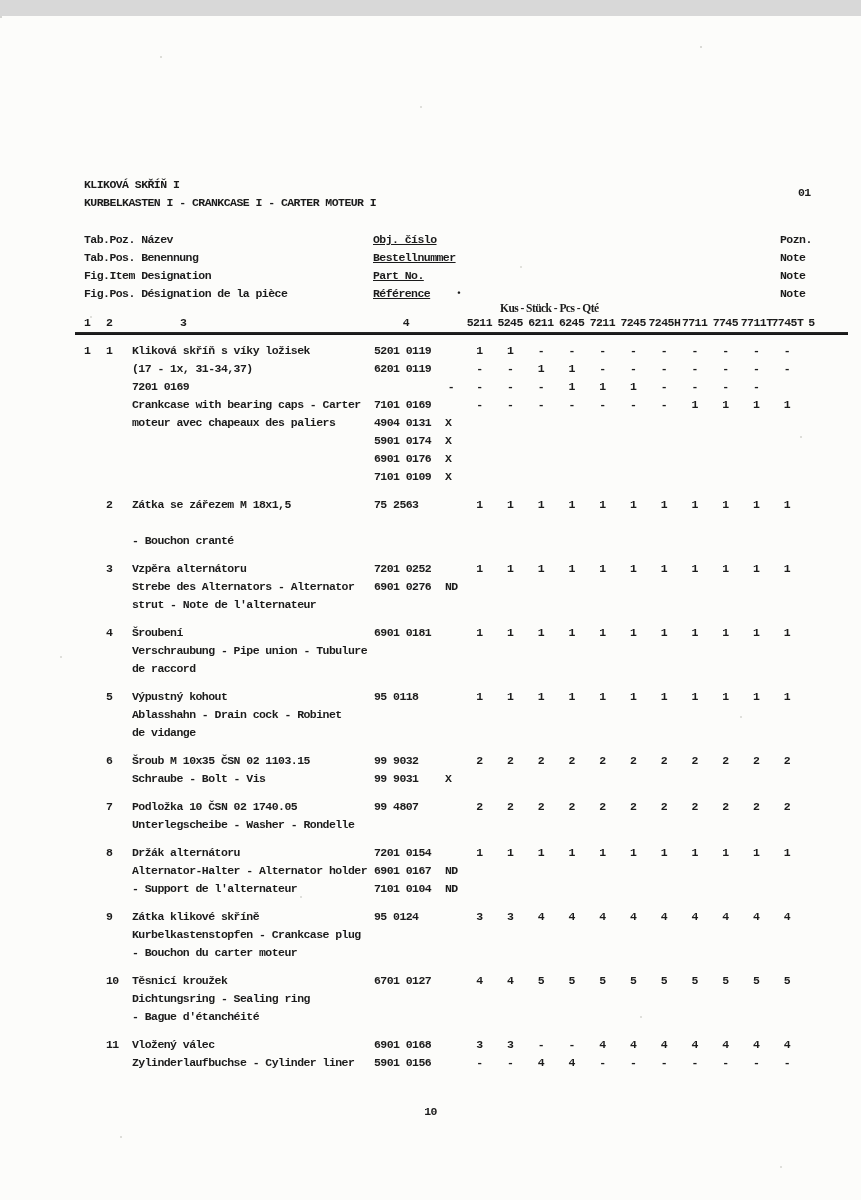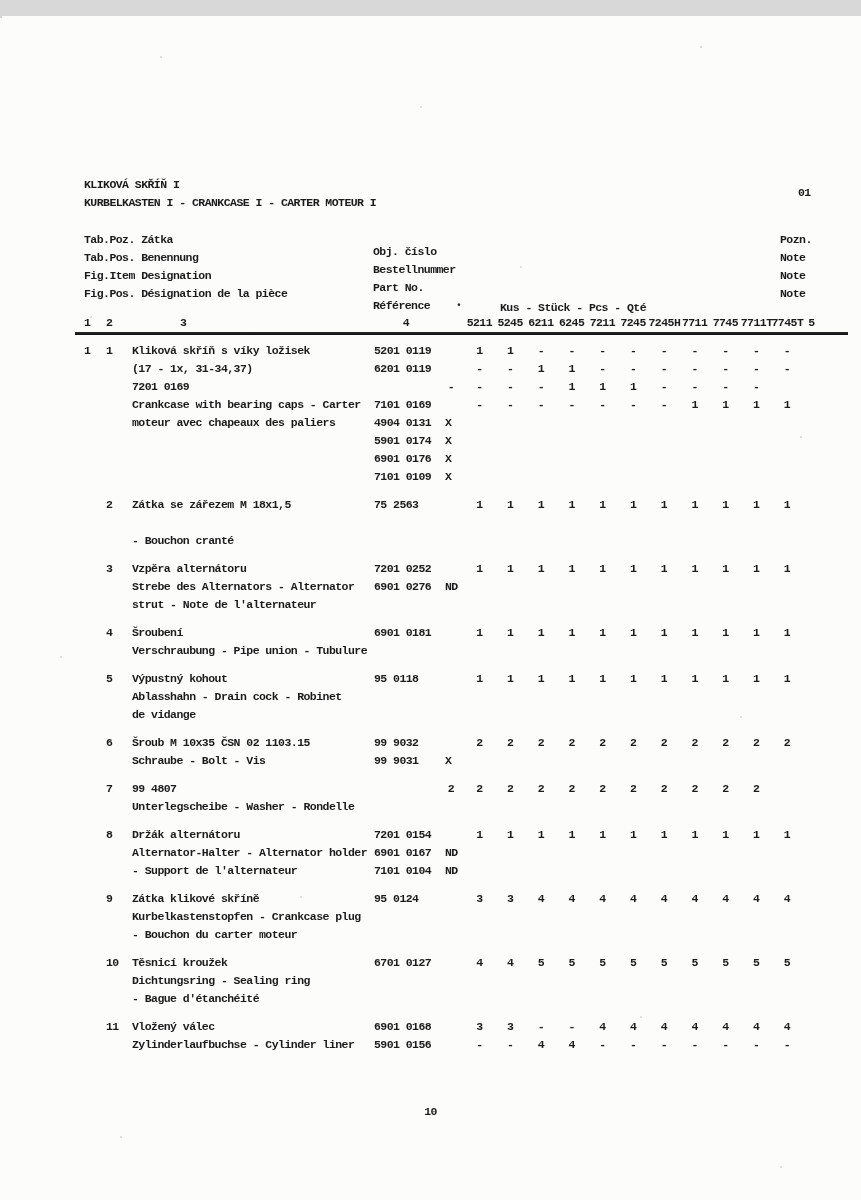--- a/index.html
+++ b/index.html
@@ -17,25 +17,25 @@
     box-shadow: 160px 40px #d3d3cd, 420px 90px #d6d6d0, 700px 30px #cfcfca,
       90px 300px #d6d6d0, 520px 250px #d8d8d2, 800px 420px #d3d3ce,
       60px 640px #d6d6d0, 740px 700px #d6d6d0, 300px 880px #d4d4cf,
       640px 1000px #d6d6d0, 120px 1120px #d3d3ce, 780px 1150px #d6d6d0; }
 
   .title-block { position:absolute; left:84px; top:160px; }
   .page-code { position:absolute; left:798px; top:168px; }
 
   .head { position:absolute; left:84px; top:215px; width:764px; }
   .hrow { position:relative; height:18px; }
-  .h-mid { position:absolute; left:289px; top:12px; }
+  .h-mid { position:absolute; left:289px; top:0;text-decoration:underline; }
   .h-right { position:absolute; left:696px; top:0; }
   .ref-dot { display:inline-block; margin-left:26px; font-size:9px; vertical-align:1px; }
 
-  .qty-title { position:absolute; left:500px; top:283px; }
+  .qty-title { position:absolute; left:500px; top:283px;font-family:Liberation Serif, serif; }
 
   .grid-line { display:grid;
     grid-template-columns:22px 26px 242px 64px 26px repeat(11,30.75px) 1fr;
     height:18px; }
   .c-desc { white-space:nowrap; }
   .c-qty { text-align:center; white-space:nowrap; }
   .c-flag { padding-left:7px; }
   .c-note { padding-left:6px; }
   .colnums { position:absolute; left:84px; top:298px; width:764px; }
   .colnums .c-desc { padding-left:48px; }
@@ -56,21 +56,21 @@
   <div class="speck"></div>
 
   <div class="title-block">
     <div>KLIKOVÁ SKŘÍŇ I</div>
     <div>KURBELKASTEN I - CRANKCASE I - CARTER MOTEUR I</div>
   </div>
   <div class="page-code">01</div>
 
   <div class="head">
     <div class="hrow">
-      <span>Tab.Poz. Zátka</span>
+      <span>Tab.Poz. Název</span>
       <span class="h-mid">Obj. číslo</span>
       <span class="h-right">Pozn.</span>
     </div>
     <div class="hrow">
       <span>Tab.Pos. Benennung</span>
       <span class="h-mid">Bestellnummer</span>
       <span class="h-right">Note</span>
     </div>
     <div class="hrow">
       <span>Fig.Item Designation</span>
@@ -411,20 +411,39 @@
           <div class="c-qty"></div>
           <div class="c-qty"></div>
           <div class="c-qty"></div>
           <div class="c-qty"></div>
           <div class="c-qty"></div>
           <div class="c-qty"></div>
           <div class="c-qty"></div>
           <div class="c-qty"></div>
           <div class="c-note"></div>
         </div>
+        <div class="grid-line">
+          <div class="c-fig"></div>
+          <div class="c-pos"></div>
+          <div class="c-desc">de raccord</div>
+          <div class="c-part"></div>
+          <div class="c-flag"></div>
+          <div class="c-qty"></div>
+          <div class="c-qty"></div>
+          <div class="c-qty"></div>
+          <div class="c-qty"></div>
+          <div class="c-qty"></div>
+          <div class="c-qty"></div>
+          <div class="c-qty"></div>
+          <div class="c-qty"></div>
+          <div class="c-qty"></div>
+          <div class="c-qty"></div>
+          <div class="c-qty"></div>
+          <div class="c-note"></div>
+        </div>
       </div>
       <div class="item">
         <div class="grid-line">
           <div class="c-fig"></div>
           <div class="c-pos">5</div>
           <div class="c-desc">Výpustný kohout</div>
           <div class="c-part">95 0118</div>
           <div class="c-flag"></div>
           <div class="c-qty">1</div>
           <div class="c-qty">1</div>
@@ -515,20 +534,21 @@
           <div class="c-qty"></div>
           <div class="c-qty"></div>
           <div class="c-qty"></div>
           <div class="c-note"></div>
         </div>
       </div>
       <div class="item">
         <div class="grid-line">
           <div class="c-fig"></div>
           <div class="c-pos">7</div>
+          <div class="c-desc">Podložka 10 ČSN 02 1740.05</div>
           <div class="c-part">99 4807</div>
           <div class="c-flag"></div>
           <div class="c-qty">2</div>
           <div class="c-qty">2</div>
           <div class="c-qty">2</div>
           <div class="c-qty">2</div>
           <div class="c-qty">2</div>
           <div class="c-qty">2</div>
           <div class="c-qty">2</div>
           <div class="c-qty">2</div>

